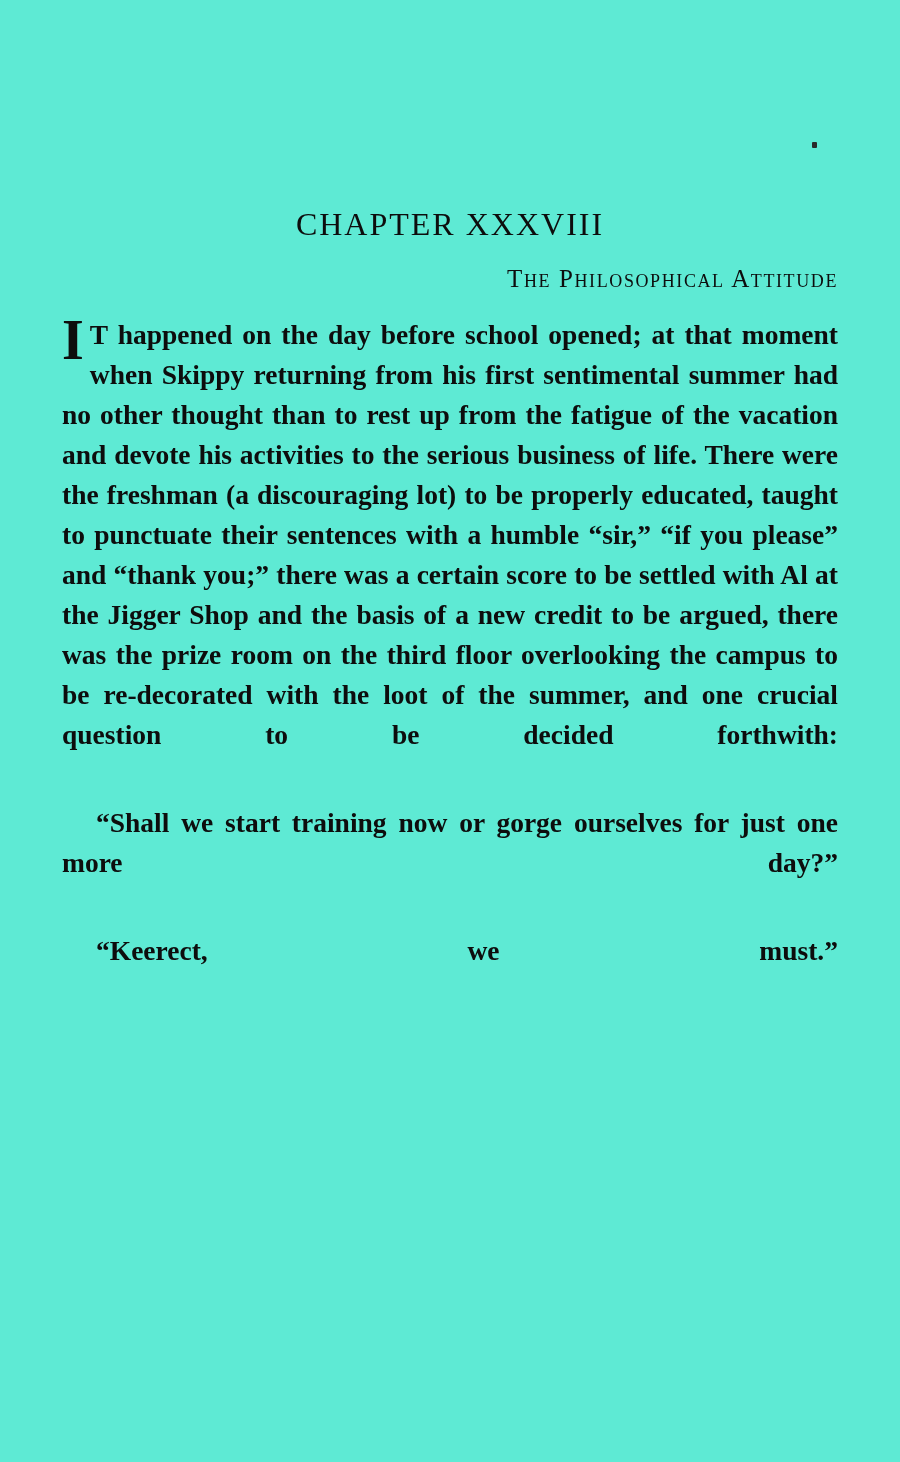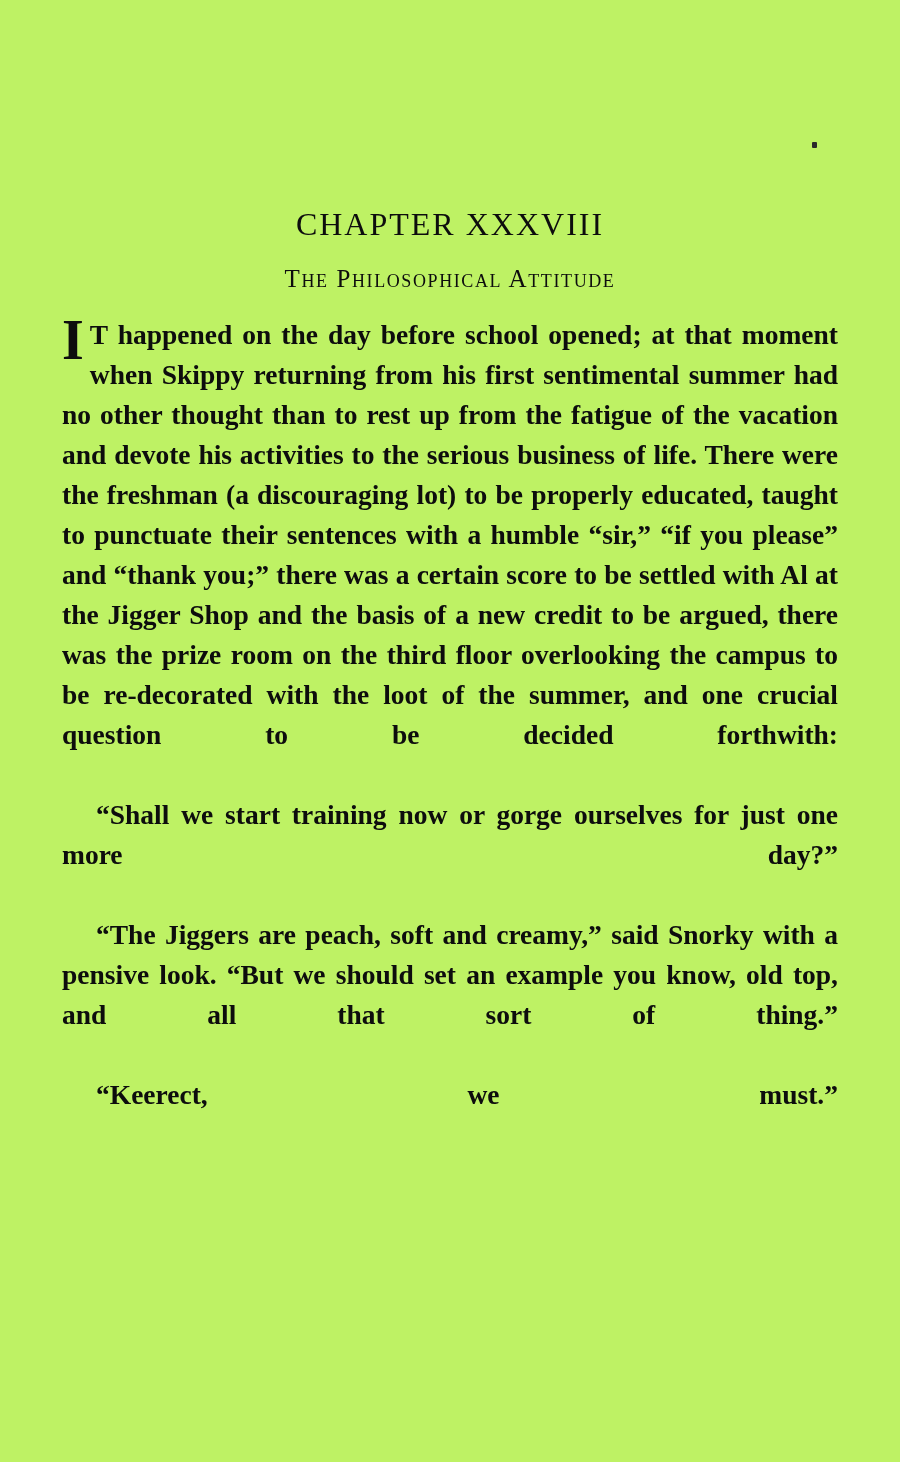--- a/index.html
+++ b/index.html
@@ -14,21 +14,21 @@
     overflow: hidden;
     font-family: "Liberation Serif", serif;
     color: #0d0d0d;
   }
 
   .page {
     position: absolute;
     left: 0; top: 0;
     width: 900px;
     height: 1462px;
-    background: #bef264;
+    background: #5eead4;
   }
 
   
   .corner-mark {
     position: absolute;
     left: 812px;
     top: 142px;
     width: 5px;
     height: 6px;
     background: #2a2a2a;
@@ -46,21 +46,21 @@
     text-align: center;
     font-size: 32px;
     letter-spacing: 2px;
     font-weight: 400;
     margin: 0 0 0 0;
     padding-top: 10px;
     font-family: "Liberation Serif", serif;
   }
 
   .chapter-subtitle {
-    text-align: center;
+    text-align: right;
     font-size: 25px;
     letter-spacing: 1.6px;
     margin: 22px 0 0 0;
     font-weight: 400;
     font-variant: small-caps;
     font-family: "Liberation Serif", serif;
   }
 
   .body-text {
     margin-top: 22px;
@@ -88,21 +88,21 @@
     float: left;
     font-size: 56px;
     line-height: 46px;
     font-weight: 700;
     padding-right: 6px;
     margin-top: 2px;
     font-family: "Liberation Serif", serif;
   }
 
   .para + .para {
-    margin-top: 0;
+    margin-top: 8px;
   }
 
   
   .para::after {
     content: "";
     display: inline-block;
     width: 100%;
   }
 </style>
 </head>
@@ -121,23 +121,20 @@
     <div class="body-text">
 
       <p class="para first">
         <span class="dropcap">I</span><span>T happened on the day before school opened; at that moment when Skippy returning from his first sentimental summer had no other thought than to rest up from the fatigue of the vacation and devote his activities to the serious business of life.  There were the freshman (a discouraging lot) to be properly educated, taught to punctuate their sentences with a humble “sir,” “if you please” and “thank you;” there was a certain score to be settled with Al at the Jigger Shop and the basis of a new credit to be argued, there was the prize room on the third floor overlooking the campus to be re-decorated with the loot of the summer, and one crucial question to be decided forthwith:</span>
       </p>
 
       <p class="para">
         <span>“Shall we start training now or gorge ourselves for just one more day?”</span>
       </p>
 
-      <p class="para">
-        <span>“The Jiggers are peach, soft and creamy,” said Snorky with a pensive look.  “But we should set an example you know, old top, and all that sort of thing.”</span>
-      </p>
 
       <p class="para">
         <span>“Keerect, we must.”</span>
       </p>
 
 
 
     </div>
   </div>
 </div>

